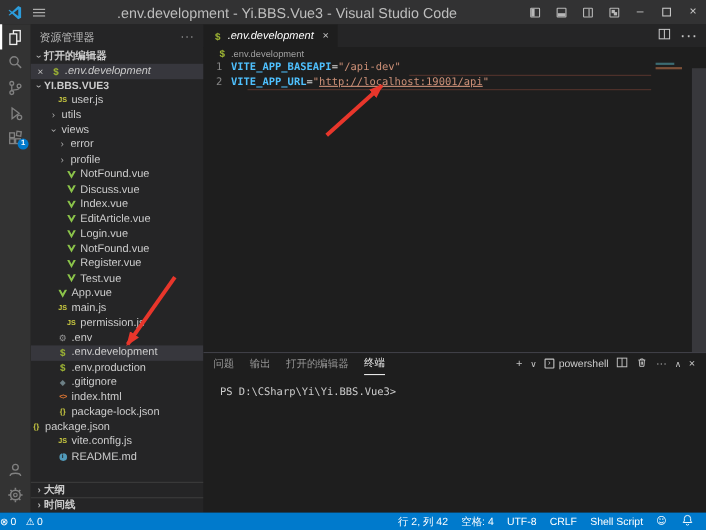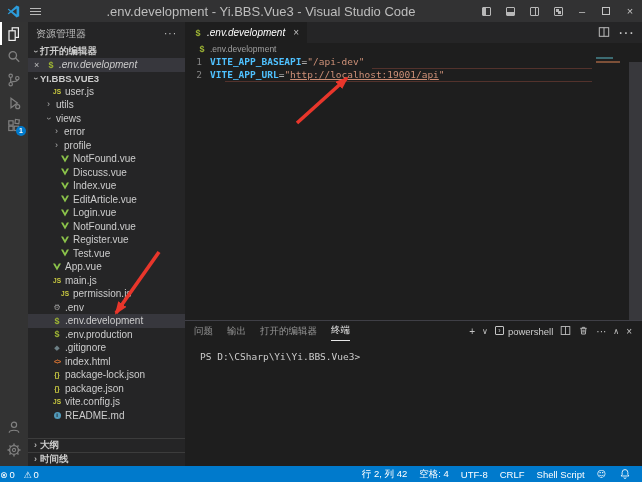--- a/index.html
+++ b/index.html
@@ -332,21 +332,21 @@
             <span class="tlabel">.gitignore</span>
           </div>
           <div class="trow" style="padding-left: 24px;">
             <span class="fi fi-html">&lt;&gt;</span>
             <span class="tlabel">index.html</span>
           </div>
           <div class="trow" style="padding-left: 24px;">
             <span class="fi fi-json">{}</span>
             <span class="tlabel">package-lock.json</span>
           </div>
-          <div class="trow" style="padding-left: 24px;">
+          <div class="trow" style="">
             <span class="fi fi-json">{}</span>
             <span class="tlabel">package.json</span>
           </div>
           <div class="trow" style="padding-left: 24px;">
             <span class="fi fi-js">JS</span>
             <span class="tlabel">vite.config.js</span>
           </div>
           <div class="trow" style="padding-left: 24px;">
             <span class="fi fi-info">
               <i>i</i>

